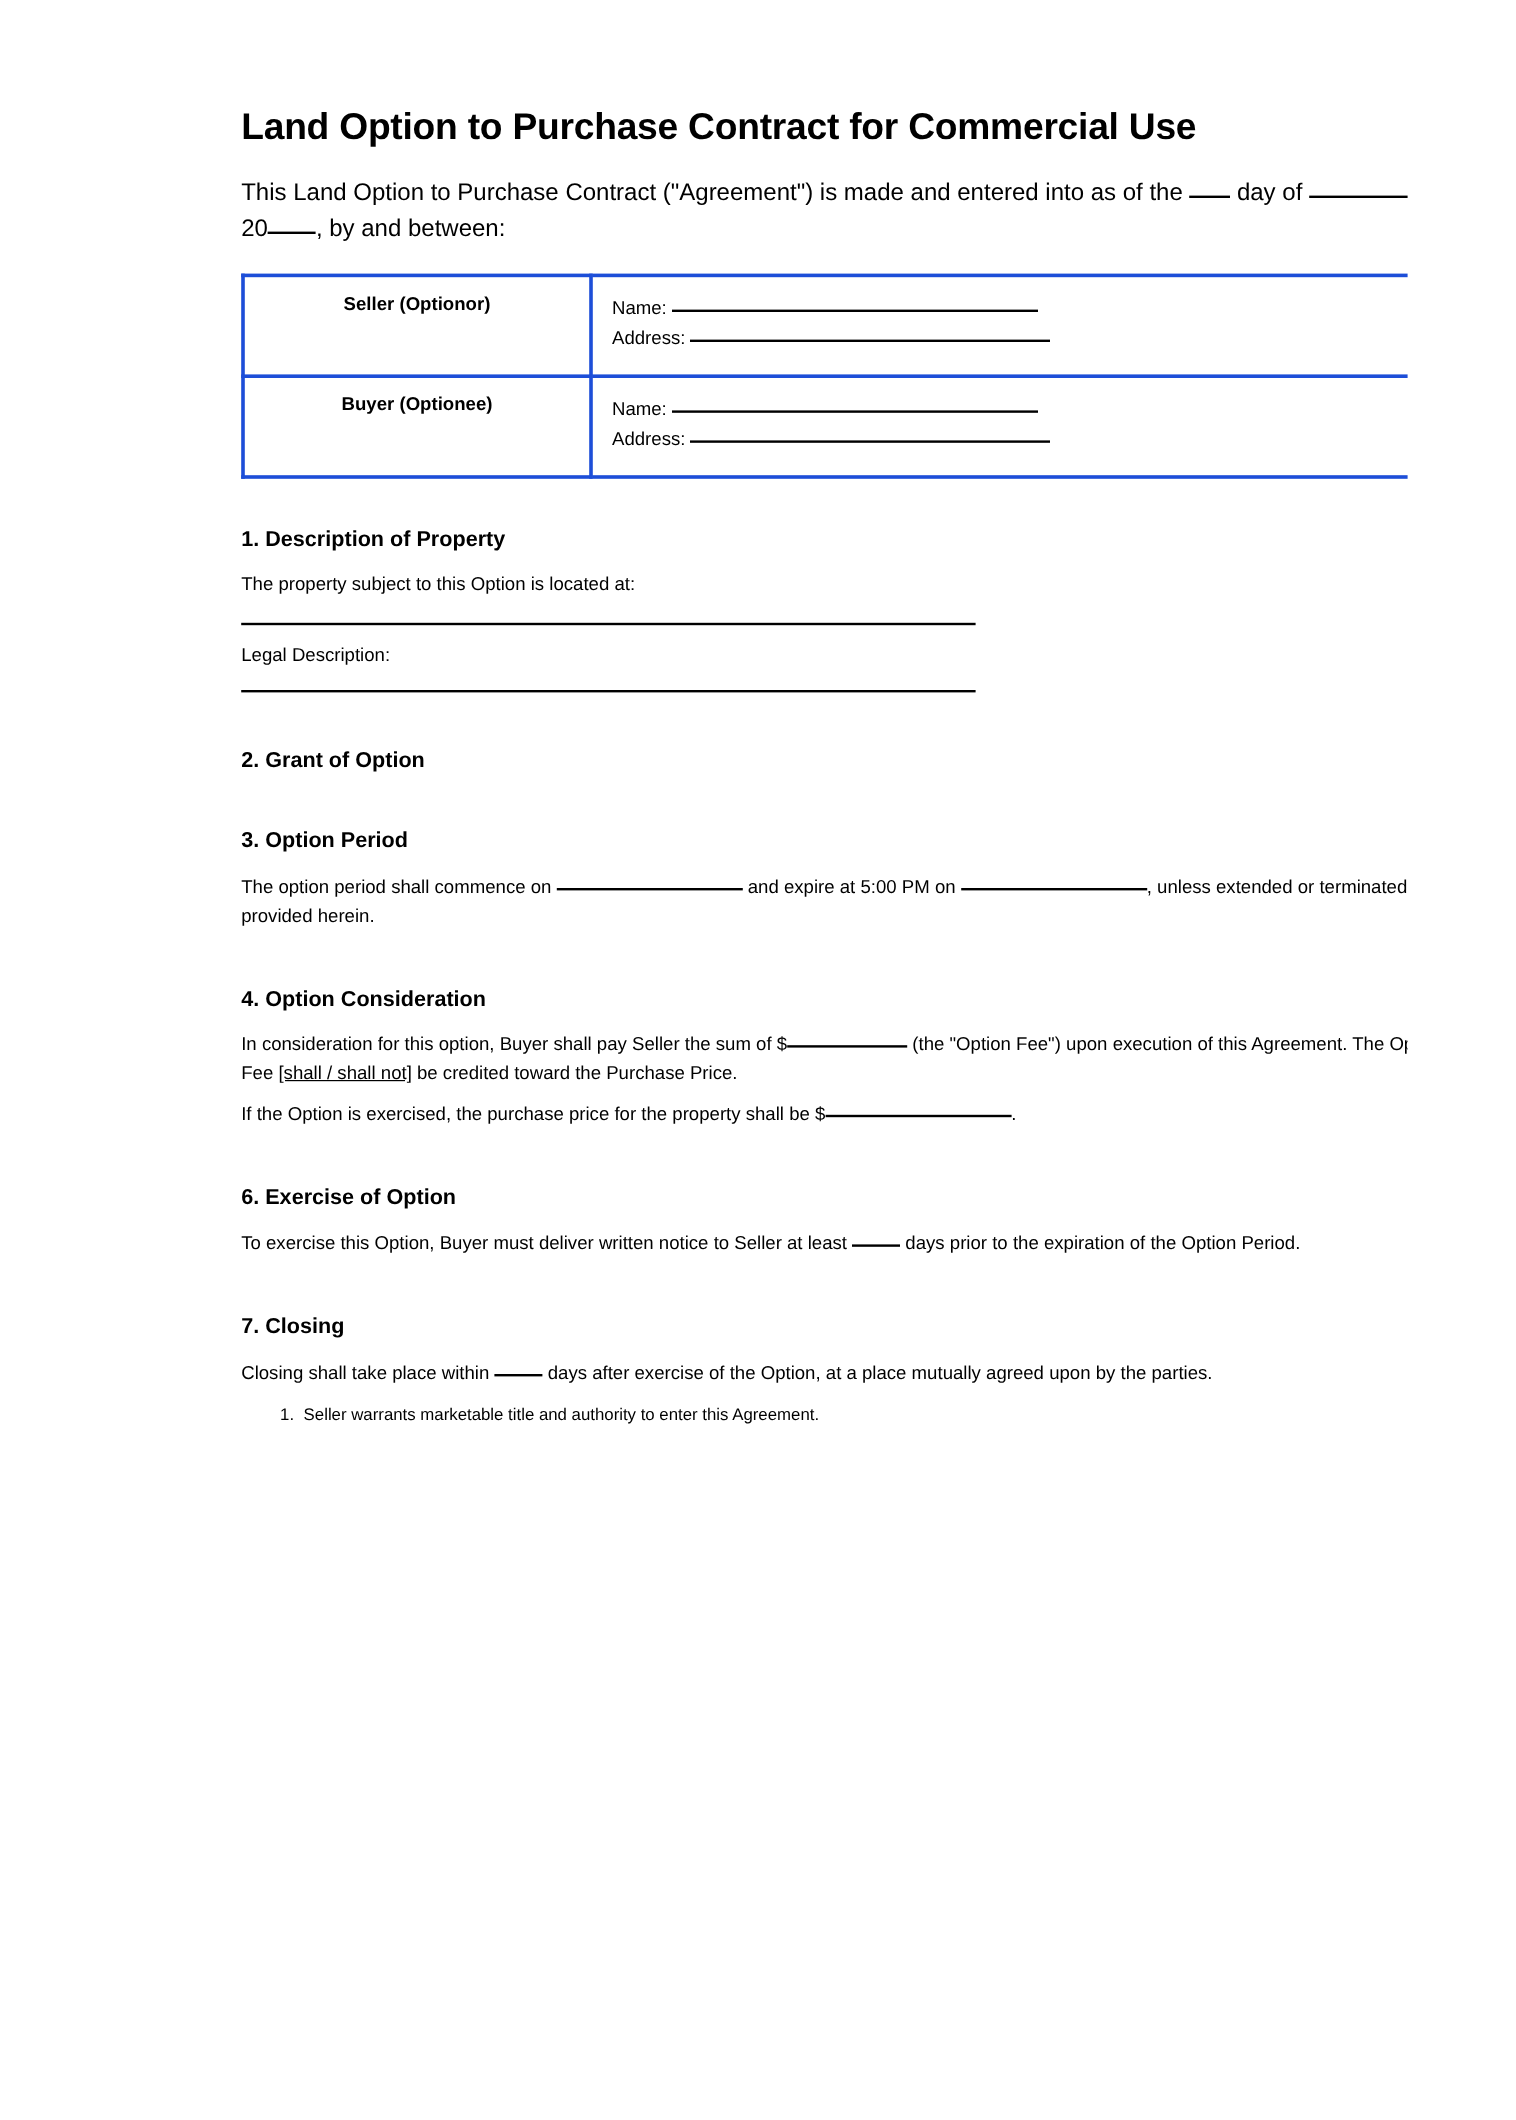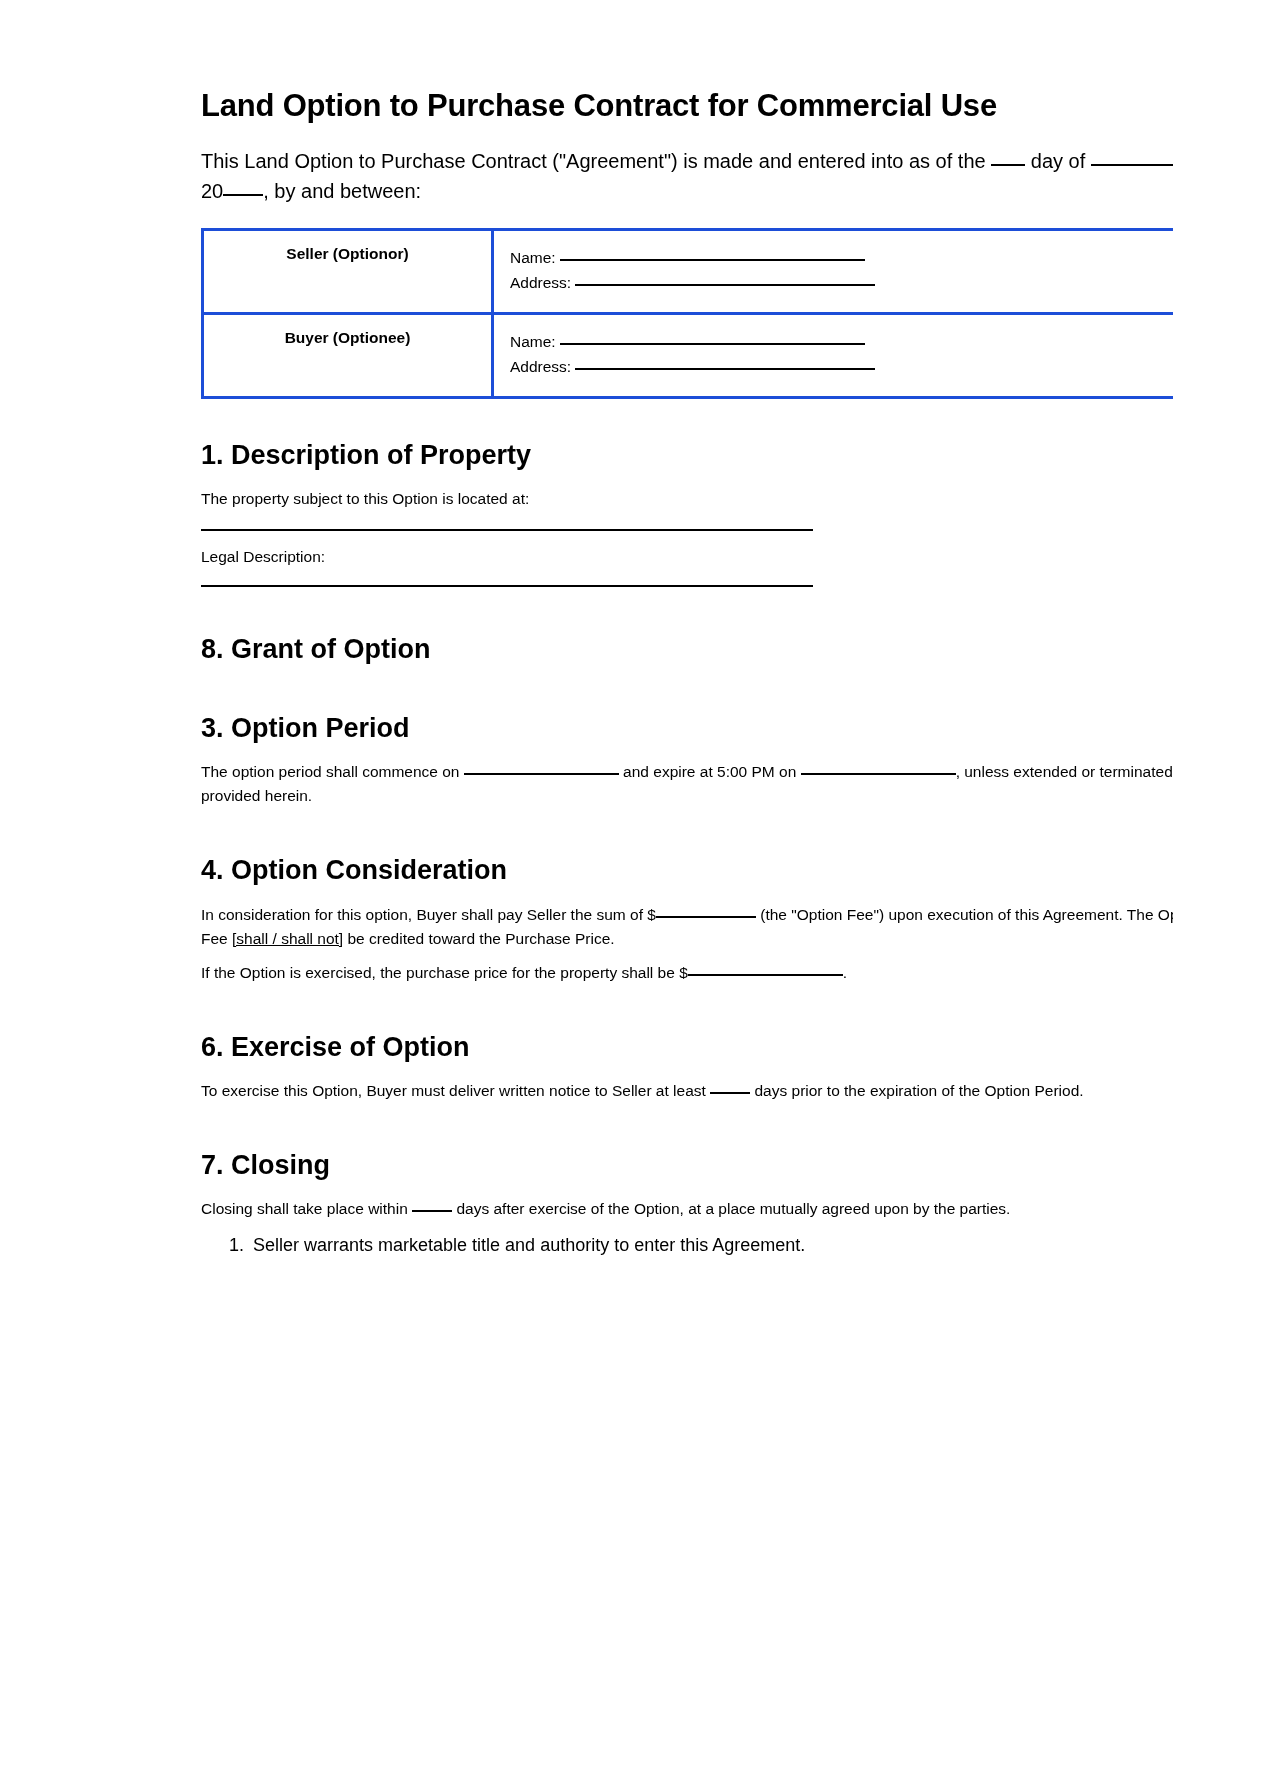--- a/index.html
+++ b/index.html
@@ -81,21 +81,21 @@
     padding-top: 16px;
   }
   td.party-fields { padding-left: 22px; }
   .field-row {
     line-height: 1.65;
     white-space: nowrap;
   }
 
   
   h2.section-title {
-    font-size: 27px;
+    font-size: 18px;
     font-weight: bold;
     margin: 46px 0 16px 0;
     line-height: 1.2;
   }
   h2.section-title.first { margin-top: 0; }
 
   p.body-text {
     font-size: 15.5px;
     line-height: 1.55;
     margin: 0 0 10px 0;
@@ -110,21 +110,21 @@
   .rule-address { width: 612px; }
   .rule-legal   { width: 612px; margin-top: 16px; margin-bottom: 0; }
 
   .underline-choice {
     text-decoration: underline;
   }
 
   ol.warranty-list {
     margin: 8px 0 0 0;
     padding-left: 48px;
-    font-size: 18px;
+    font-size: 14px;
     line-height: 1.6;
   }
   ol.warranty-list li { padding-left: 4px; }
 </style>
 </head>
 <body>
 
 <div class="page">
   <div class="content">
 
@@ -167,21 +167,21 @@
         </tr>
       </tbody>
     </table>
 
     <h2 class="section-title first">1. Description of Property</h2>
     <p class="body-text">The property subject to this Option is located at:</p>
     <div class="rule rule-address"></div>
     <p class="body-text">Legal Description:</p>
     <div class="rule rule-legal"></div>
 
-    <h2 class="section-title">8. Grant of Option</h2>
+    <h2 class="section-title">2. Grant of Option</h2>
 
     <h2 class="section-title">3. Option Period</h2>
     <p class="body-text">
       <span>The option period shall commence on</span>
       <span class="blank blank-xl"></span>
       <span>and expire at 5:00 PM on</span>
       <span class="blank blank-xl"></span><span>, unless extended or terminated as provided herein.</span>
     </p>
 
     <h2 class="section-title">4. Option Consideration</h2>

